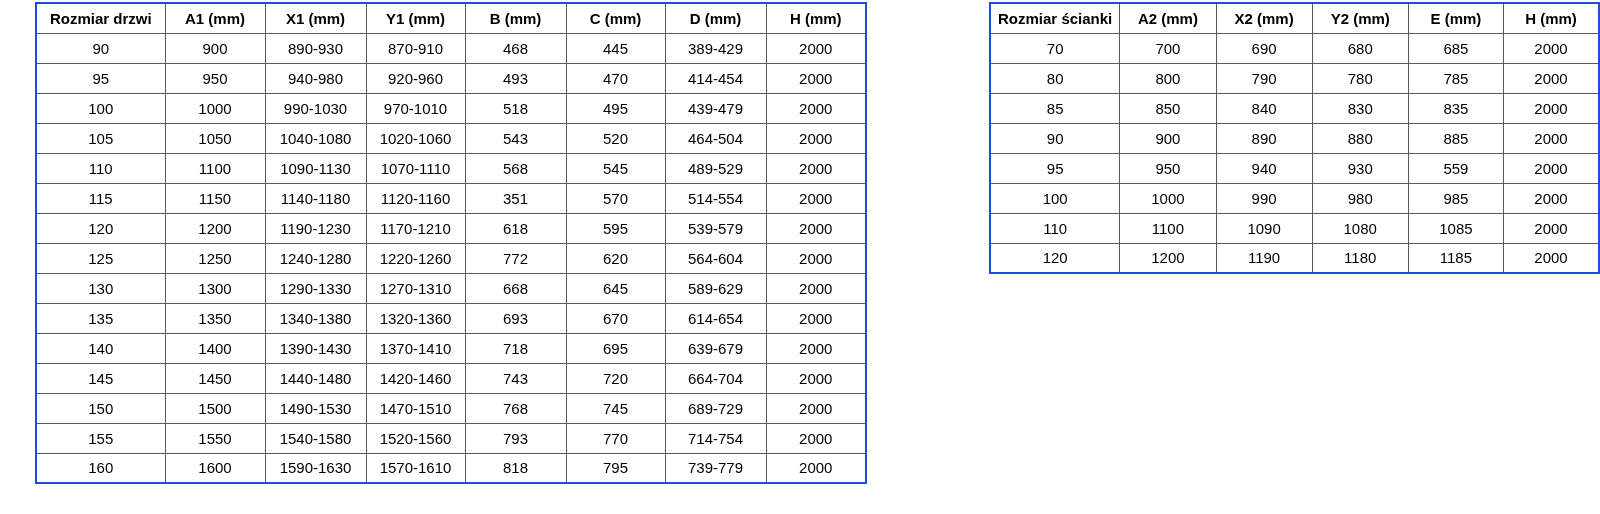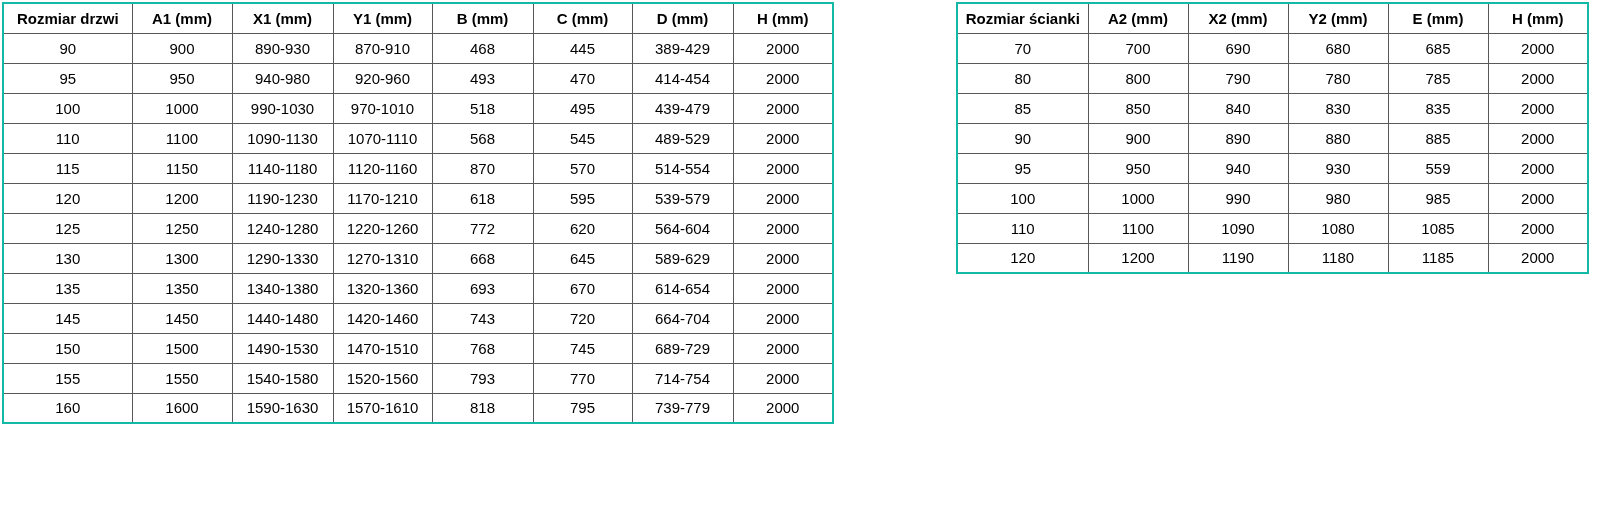--- a/index.html
+++ b/index.html
@@ -14,22 +14,23 @@
     width: 1600px;
     height: 514px;
     background: #ffffff;
     overflow: hidden;
   }
   table.spec-table {
     position: absolute;
     top: 2px;
     border-collapse: collapse;
     table-layout: fixed;
-    border: 2px solid #14b8a6;
+    border: 2px solid #1d4ed8;
     background: #ffffff;
+    margin-left: 33px;
   }
   #door-table { left: 2px; }
   #panel-table { left: 956px; }
   table.spec-table th,
   table.spec-table td {
     border: 1px solid #595959;
     text-align: center;
     vertical-align: middle;
     padding: 0 2px;
     height: 30px;
@@ -98,35 +99,45 @@
           <td>100</td>
           <td>1000</td>
           <td>990-1030</td>
           <td>970-1010</td>
           <td>518</td>
           <td>495</td>
           <td>439-479</td>
           <td>2000</td>
         </tr>
         <tr>
+          <td>105</td>
+          <td>1050</td>
+          <td>1040-1080</td>
+          <td>1020-1060</td>
+          <td>543</td>
+          <td>520</td>
+          <td>464-504</td>
+          <td>2000</td>
+        </tr>
+        <tr>
           <td>110</td>
           <td>1100</td>
           <td>1090-1130</td>
           <td>1070-1110</td>
           <td>568</td>
           <td>545</td>
           <td>489-529</td>
           <td>2000</td>
         </tr>
         <tr>
           <td>115</td>
           <td>1150</td>
           <td>1140-1180</td>
           <td>1120-1160</td>
-          <td>870</td>
+          <td>351</td>
           <td>570</td>
           <td>514-554</td>
           <td>2000</td>
         </tr>
         <tr>
           <td>120</td>
           <td>1200</td>
           <td>1190-1230</td>
           <td>1170-1210</td>
           <td>618</td>
@@ -158,20 +169,30 @@
           <td>135</td>
           <td>1350</td>
           <td>1340-1380</td>
           <td>1320-1360</td>
           <td>693</td>
           <td>670</td>
           <td>614-654</td>
           <td>2000</td>
         </tr>
         <tr>
+          <td>140</td>
+          <td>1400</td>
+          <td>1390-1430</td>
+          <td>1370-1410</td>
+          <td>718</td>
+          <td>695</td>
+          <td>639-679</td>
+          <td>2000</td>
+        </tr>
+        <tr>
           <td>145</td>
           <td>1450</td>
           <td>1440-1480</td>
           <td>1420-1460</td>
           <td>743</td>
           <td>720</td>
           <td>664-704</td>
           <td>2000</td>
         </tr>
         <tr>

